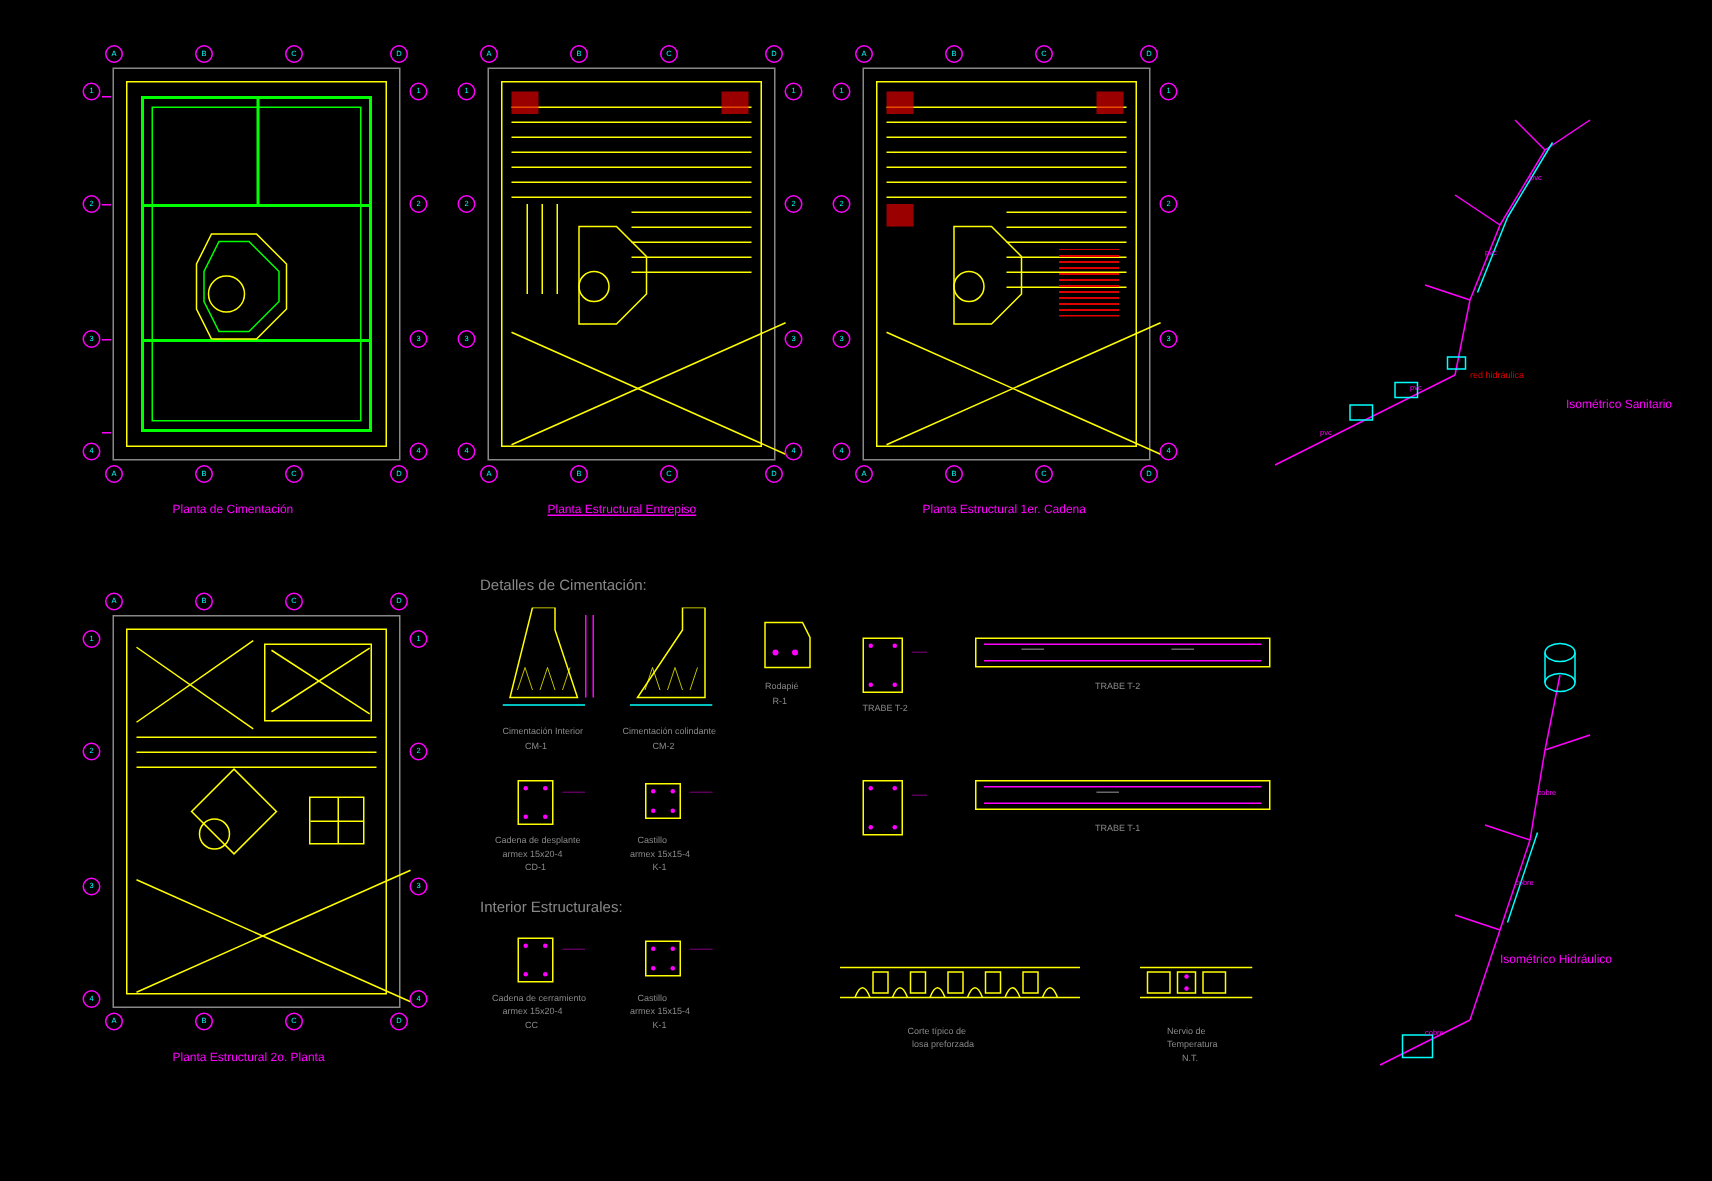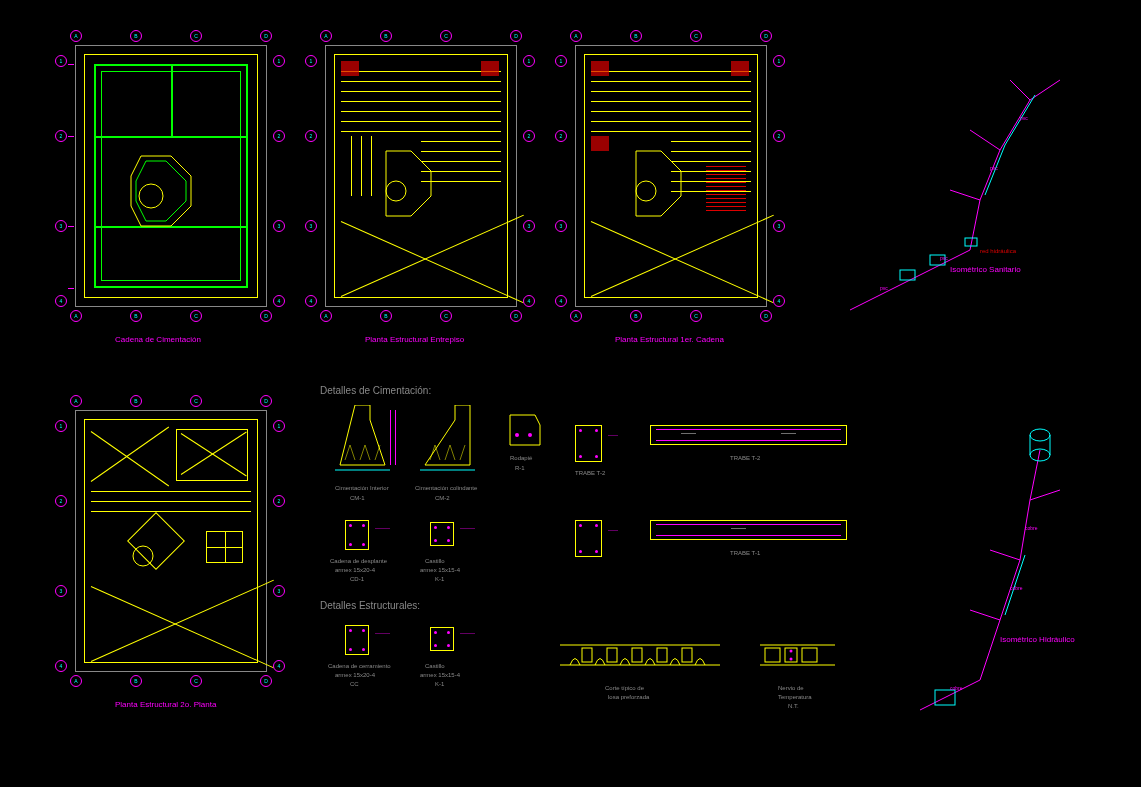--- a/index.html
+++ b/index.html
@@ -129,21 +129,21 @@
   <div class="grid-mark" style="left:55px; top:220px;">3</div>
   <div class="grid-mark" style="left:55px; top:295px;">4</div>
   <div class="grid-mark" style="left:70px; top:310px;">A</div>
   <div class="grid-mark" style="left:130px; top:310px;">B</div>
   <div class="grid-mark" style="left:190px; top:310px;">C</div>
   <div class="grid-mark" style="left:260px; top:310px;">D</div>
   <div class="grid-mark" style="left:273px; top:55px;">1</div>
   <div class="grid-mark" style="left:273px; top:130px;">2</div>
   <div class="grid-mark" style="left:273px; top:220px;">3</div>
   <div class="grid-mark" style="left:273px; top:295px;">4</div>
-  <div class="title" style="left:115px; top:335px;">Cadena de Cimentación</div>
+  <div class="title" style="left:115px; top:335px;">Planta de Cimentación</div>
 
   <div class="plan" style="left:325px; top:45px; width:190px; height:260px;">
     <div class="plan-inner"></div>
 
     <div class="joist" style="left:15px; top:25px; width:160px; height:1px;"></div>
     <div class="joist" style="left:15px; top:35px; width:160px; height:1px;"></div>
     <div class="joist" style="left:15px; top:45px; width:160px; height:1px;"></div>
     <div class="joist" style="left:15px; top:55px; width:160px; height:1px;"></div>
     <div class="joist" style="left:15px; top:65px; width:160px; height:1px;"></div>
     <div class="joist" style="left:15px; top:75px; width:160px; height:1px;"></div>
@@ -178,21 +178,21 @@
   <div class="grid-mark" style="left:305px; top:220px;">3</div>
   <div class="grid-mark" style="left:305px; top:295px;">4</div>
   <div class="grid-mark" style="left:320px; top:310px;">A</div>
   <div class="grid-mark" style="left:380px; top:310px;">B</div>
   <div class="grid-mark" style="left:440px; top:310px;">C</div>
   <div class="grid-mark" style="left:510px; top:310px;">D</div>
   <div class="grid-mark" style="left:523px; top:55px;">1</div>
   <div class="grid-mark" style="left:523px; top:130px;">2</div>
   <div class="grid-mark" style="left:523px; top:220px;">3</div>
   <div class="grid-mark" style="left:523px; top:295px;">4</div>
-  <div class="title" style="left:365px; top:335px;">Planta Estructural Entrepiso</div>
+  <div class="title" style="left:365px; top:335px;text-decoration:underline;">Planta Estructural Entrepiso</div>
 
   <div class="plan" style="left:575px; top:45px; width:190px; height:260px;">
     <div class="plan-inner"></div>
     <div class="joist" style="left:15px; top:25px; width:160px; height:1px;"></div>
     <div class="joist" style="left:15px; top:35px; width:160px; height:1px;"></div>
     <div class="joist" style="left:15px; top:45px; width:160px; height:1px;"></div>
     <div class="joist" style="left:15px; top:55px; width:160px; height:1px;"></div>
     <div class="joist" style="left:15px; top:65px; width:160px; height:1px;"></div>
     <div class="joist" style="left:15px; top:75px; width:160px; height:1px;"></div>
     <div class="joist" style="left:15px; top:85px; width:160px; height:1px;"></div>
@@ -296,21 +296,21 @@
         <rect x="135" y="188" width="12" height="8"></rect>
       </g>
       <g fill="#f0f" font-size="5">
         <text x="50" y="240">pvc</text>
         <text x="110" y="210">pvc</text>
         <text x="160" y="120">pvc</text>
         <text x="190" y="70">pvc</text>
       </g>
     </svg>
   </div>
-  <div class="title" style="left:950px; top:265px;">Isométrico Sanitario</div>
+  <div class="title" style="left:1044px; top:265px;">Isométrico Sanitario</div>
   <div class="detail-label" style="left:980px; top:248px; color:#d00; font-size:6px;">red hidráulica</div>
 
   <div style="position:absolute; left:880px; top:400px; width:240px; height:330px;">
     <svg width="240" height="330" viewBox="0 0 240 330">
       <g stroke="#f0f" stroke-width="1" fill="none">
         <path d="M 40 310 L 100 280"></path>
         <path d="M 100 280 L 120 220"></path>
         <path d="M 120 220 L 140 160"></path>
         <path d="M 140 160 L 150 100"></path>
         <path d="M 150 100 L 160 50"></path>
@@ -417,21 +417,21 @@
   </div>
   <div class="dim-text" style="left:608px; top:527px;">——</div>
 
   <div class="beam-detail" style="left:650px; top:520px; width:195px;">
     <div style="position:absolute; left:5px; top:3px; right:5px; height:1px; background:#f0f;"></div>
     <div style="position:absolute; left:5px; bottom:3px; right:5px; height:1px; background:#f0f;"></div>
     <div class="dim-text" style="left:80px; top:4px; color:#fff;">———</div>
   </div>
   <div class="detail-label" style="left:730px; top:550px;">TRABE T-1</div>
 
-  <div class="section-title" style="left:320px; top:600px;">Detalles Estructurales:</div>
+  <div class="section-title" style="left:320px; top:600px;">Interior Estructurales:</div>
 
   <div class="detail-box" style="left:345px; top:625px; width:22px; height:28px;">
     <div style="position:absolute; left:3px; top:3px; width:3px; height:3px; background:#f0f; border-radius:50%;"></div>
     <div style="position:absolute; right:3px; top:3px; width:3px; height:3px; background:#f0f; border-radius:50%;"></div>
     <div style="position:absolute; left:3px; bottom:3px; width:3px; height:3px; background:#f0f; border-radius:50%;"></div>
     <div style="position:absolute; right:3px; bottom:3px; width:3px; height:3px; background:#f0f; border-radius:50%;"></div>
   </div>
   <div class="dim-text" style="left:375px; top:630px;">———</div>
   <div class="detail-label" style="left:328px; top:663px;">Cadena de cerramiento</div>
   <div class="detail-label" style="left:335px; top:672px;">armex 15x20-4</div>

